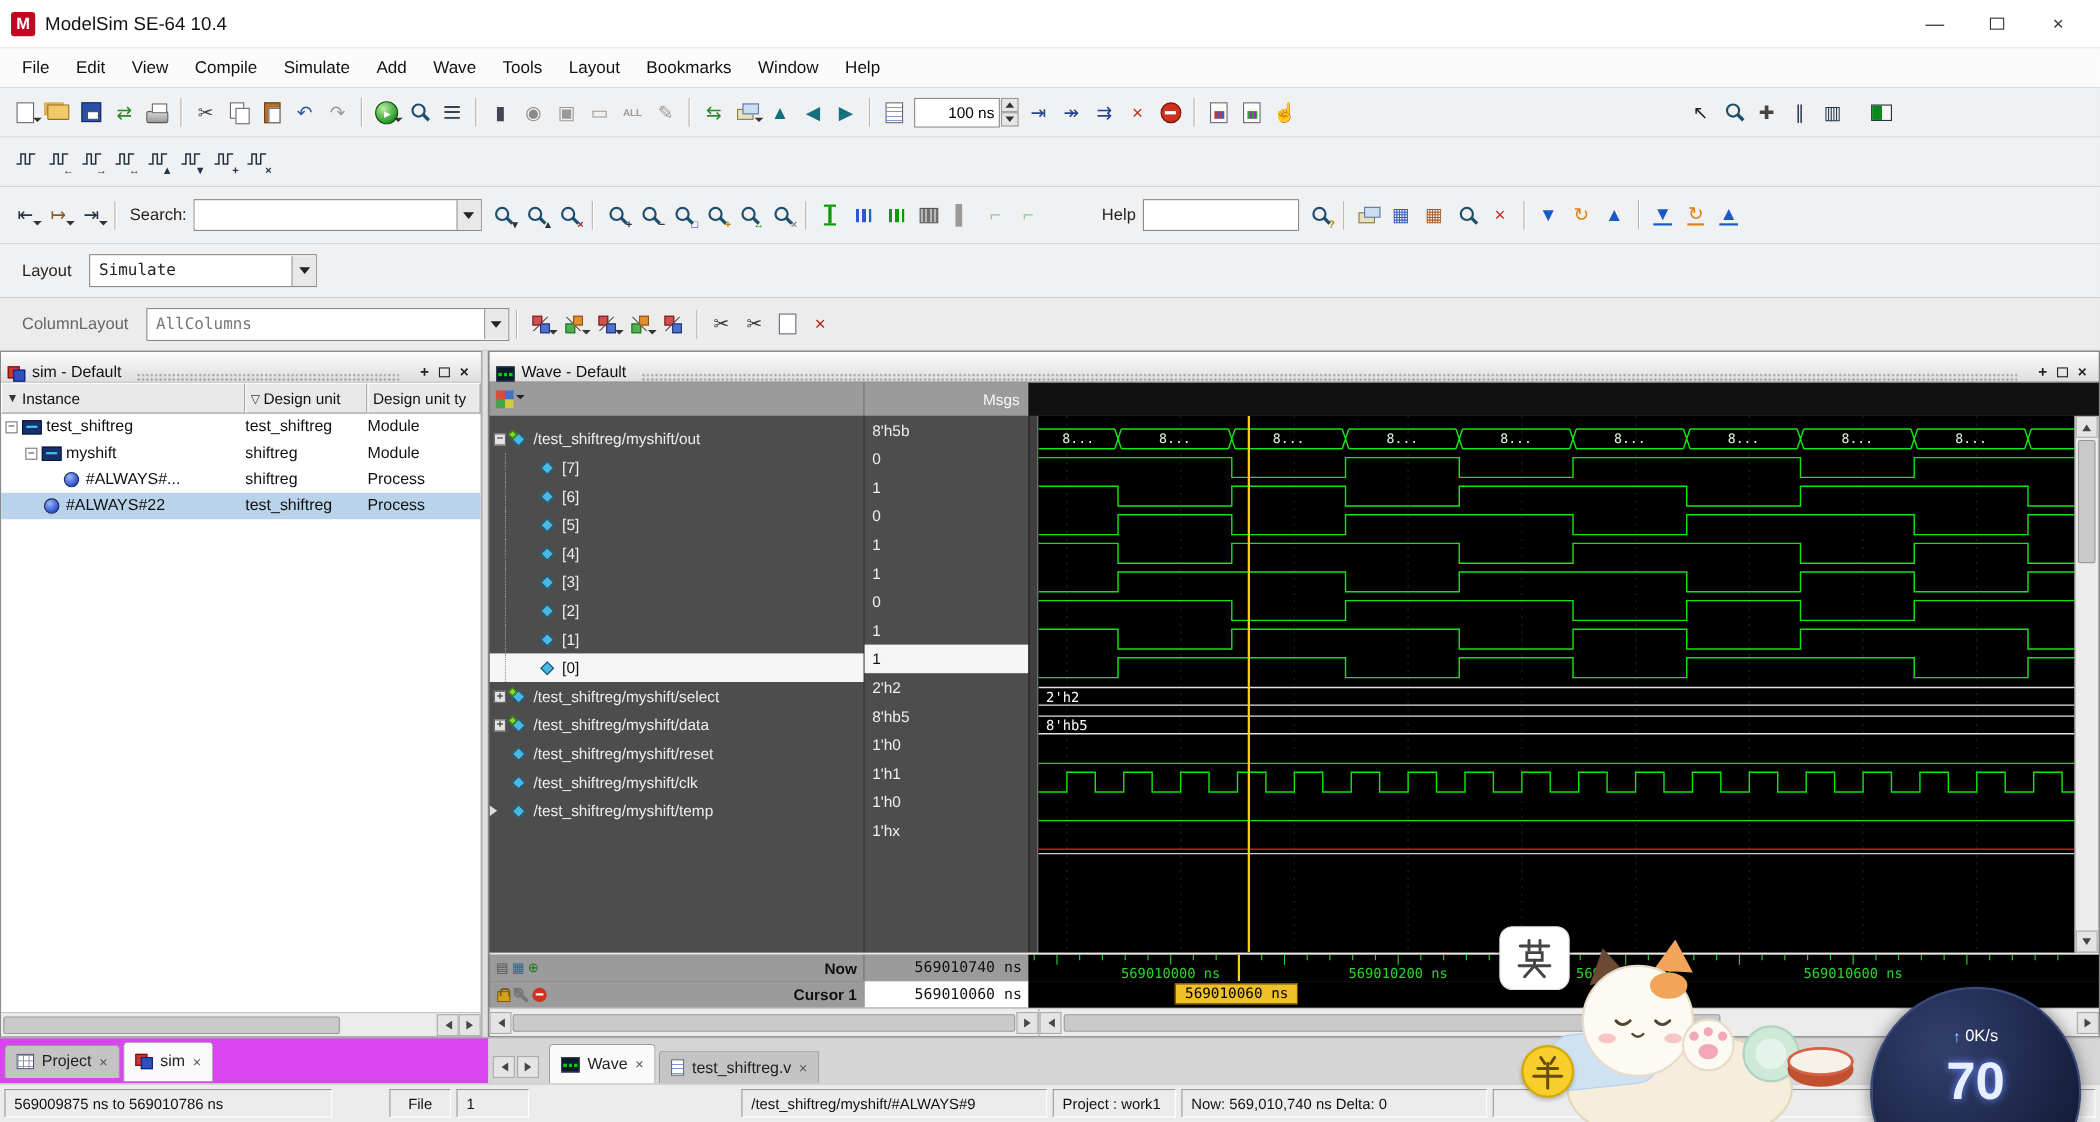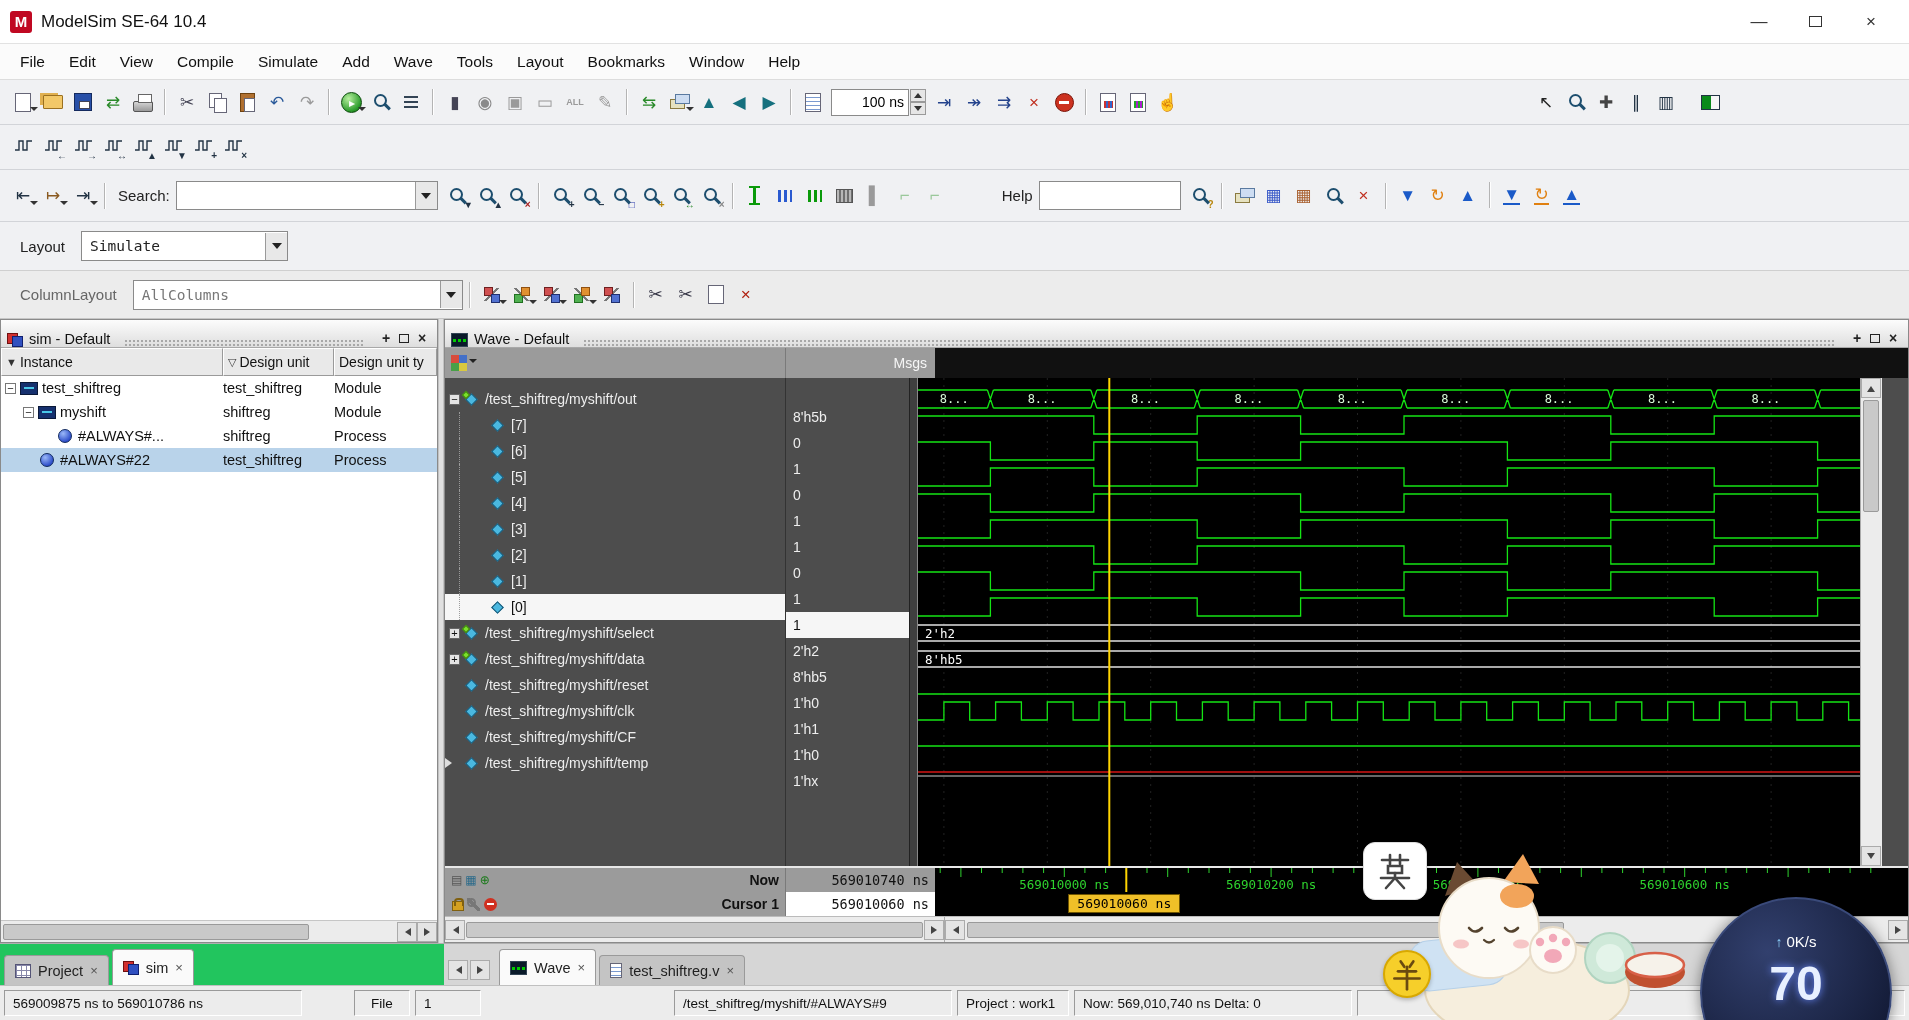--- a/index.html
+++ b/index.html
@@ -129,21 +129,21 @@
 .arr-r{border-left:6px solid #444;margin-right:-3px}
 .arr-u{border-bottom:6px solid #444;margin-top:-3px}
 .arr-d{border-top:6px solid #444;margin-bottom:-3px}
 
 .wstrip{height:30px;display:flex;flex:none}
 .wstrip .ncell{width:340px;background:#9b9b9b;display:flex;align-items:center;padding:0 6px;gap:2px}
 .wstrip .vcell{width:150px;background:#9b9b9b;display:flex;align-items:center;justify-content:flex-end;padding:0 8px;color:#f6f6f6;font-size:14px;border-left:1px solid #7a7a7a}
 .wstrip .wcell{flex:1;background:#111}
 .wbody{flex:1;display:flex;overflow:hidden}
 #wavenames{width:340px;background:#4d4d4d;padding-top:8px}
-#wavevals{width:124px;background:#4d4d4d;border-left:1px solid #333;padding-top:26px}
+#wavevals{width:150px;background:#4d4d4d;border-left:1px solid #333;padding-top:0}
 .wdivider{width:9px;background:#3f3f3f;border-left:1px solid #222;border-right:1px solid #888}
 #waveplot{width:942px;background:#000;position:relative}
 #wvscroll{width:22px;background:#ececec;border-left:1px solid #aaa;position:relative}
 .wrow{display:flex;height:26px;align-items:center;color:#eee;font-size:14px;position:relative}
 .vrow{height:26px;display:flex;align-items:center;padding-left:7px;font-size:14px;color:#eee;font-family:"Liberation Sans",sans-serif}
 .wsel{background:#f6f6f6;color:#111}
 .wpad{flex:none;width:4px;align-self:stretch}
 .wpad.guide{width:30px;margin-left:14px;border-left:1px dotted #9a9a9a}
 .exp{width:11px;height:11px;background:#e4e4e4;border:1px solid #666;color:#111;font-size:11px;line-height:9px;text-align:center;flex:none;margin-right:3px}
 .expsp2{width:14px;flex:none}
@@ -166,21 +166,21 @@
 .lockic::before{content:"";position:absolute;left:1px;bottom:0;width:10px;height:8px;background:#d4a020;border:1px solid #806010}
 .lockic::after{content:"";position:absolute;left:3px;top:0;width:6px;height:6px;border:2px solid #806010;border-bottom:none;border-radius:4px 4px 0 0}
 .wrenchic{position:relative;width:13px;height:13px;flex:none;background:linear-gradient(45deg,transparent 42%,#777 42% 58%,transparent 58%)}
 .wrenchic::before{content:"";position:absolute;left:0;top:0;width:5px;height:5px;border:2px solid #777;border-radius:50%}
 .remic{position:relative;width:13px;height:13px;border-radius:50%;background:#d03020;flex:none}
 .remic::after{content:"";position:absolute;left:3px;top:5.5px;width:7px;height:2px;background:#fff}
 .cursorbox{position:absolute;top:2px;height:19px;background:#f0c028;border:1px solid #6e5400;color:#000;font-family:"DejaVu Sans Mono",monospace;font-size:13px;display:flex;align-items:center;justify-content:center;padding:0 5px;white-space:nowrap}
 .wfscrollrow{height:26px;display:flex;flex:none;background:#ececec;border-top:1px solid #bbb}
 .wfscrollrow .seg{position:relative;display:flex;align-items:center}
 
-#tabsL{position:absolute;left:0;top:943px;width:444px;height:42px;background:#22c55e;border-top:1px solid #b0b0b0;display:flex;align-items:flex-end;padding:0 4px;gap:3px}
+#tabsL{position:absolute;left:0;top:943px;width:444px;height:42px;background:#d946ef;border-top:1px solid #b0b0b0;display:flex;align-items:center;padding:0 4px;gap:3px}
 #tabsR{position:absolute;left:444px;top:943px;width:1465px;height:42px;background:#d6d6d6;border-top:1px solid #b0b0b0;display:flex;align-items:flex-end;padding:0 4px;gap:3px}
 .tab{display:flex;align-items:center;gap:7px;padding:0 10px;height:30px;background:#c4c4c4;border:1px solid #9a9a9a;border-bottom:none;border-radius:4px 4px 0 0;font-size:14.5px;color:#222}
 .tab.active{background:#fafafa;height:36px}
 .tabx{font-size:13px;color:#555}
 .tabnav{display:flex;gap:2px;margin-right:6px;margin-bottom:5px}
 
 #statusbar{position:absolute;left:0;top:985px;width:1909px;height:35px;background:#ececec;border-top:1px solid #c0c0c0;display:flex;align-items:center;padding:0 4px;gap:5px}
 .scell{height:26px;border:1px solid;border-color:#9a9a9a #fff #fff #9a9a9a;display:flex;align-items:center;padding:0 8px;font-size:13.5px;color:#111;white-space:nowrap;overflow:hidden}
 
 #catwidget{position:absolute;left:1357px;top:838px;width:330px;height:182px;z-index:60}
@@ -735,28 +735,20 @@
             </span>
             <span class="wlabel">/test_shiftreg/myshift/reset</span>
           </div>
           <div class="wrow">
             <span class="wpad"></span>
             <span class="expsp2"></span>
             <span class="sigicon">
               <span class="dmd"></span>
             </span>
             <span class="wlabel">/test_shiftreg/myshift/clk</span>
-          </div>
-          <div class="wrow">
-            <span class="wpad"></span>
-            <span class="expsp2"></span>
-            <span class="sigicon">
-              <span class="dmd"></span>
-            </span>
-            <span class="wlabel">/test_shiftreg/myshift/CF</span>
           </div>
           <div class="wrow">
             <span class="wptr"></span>
             <span class="wpad"></span>
             <span class="expsp2"></span>
             <span class="sigicon">
               <span class="dmd"></span>
             </span>
             <span class="wlabel">/test_shiftreg/myshift/temp</span>
           </div>

